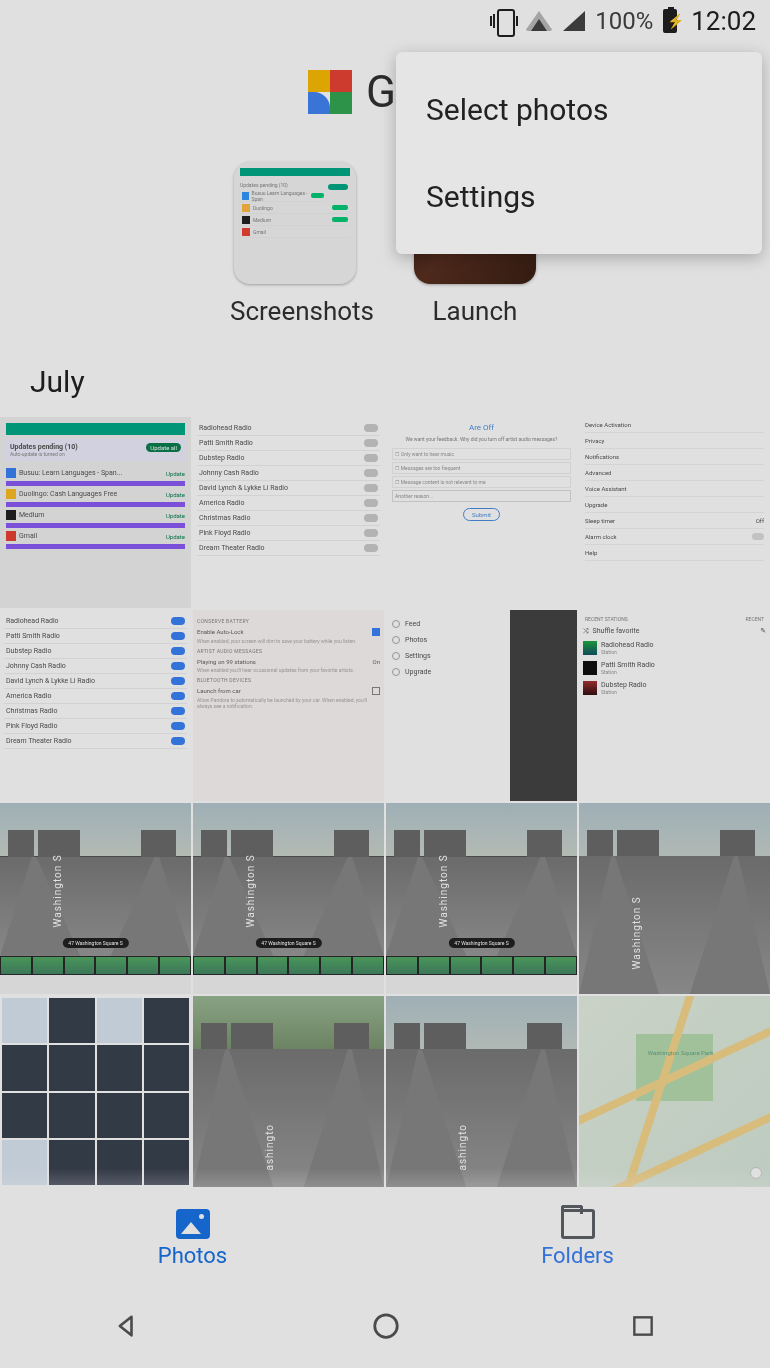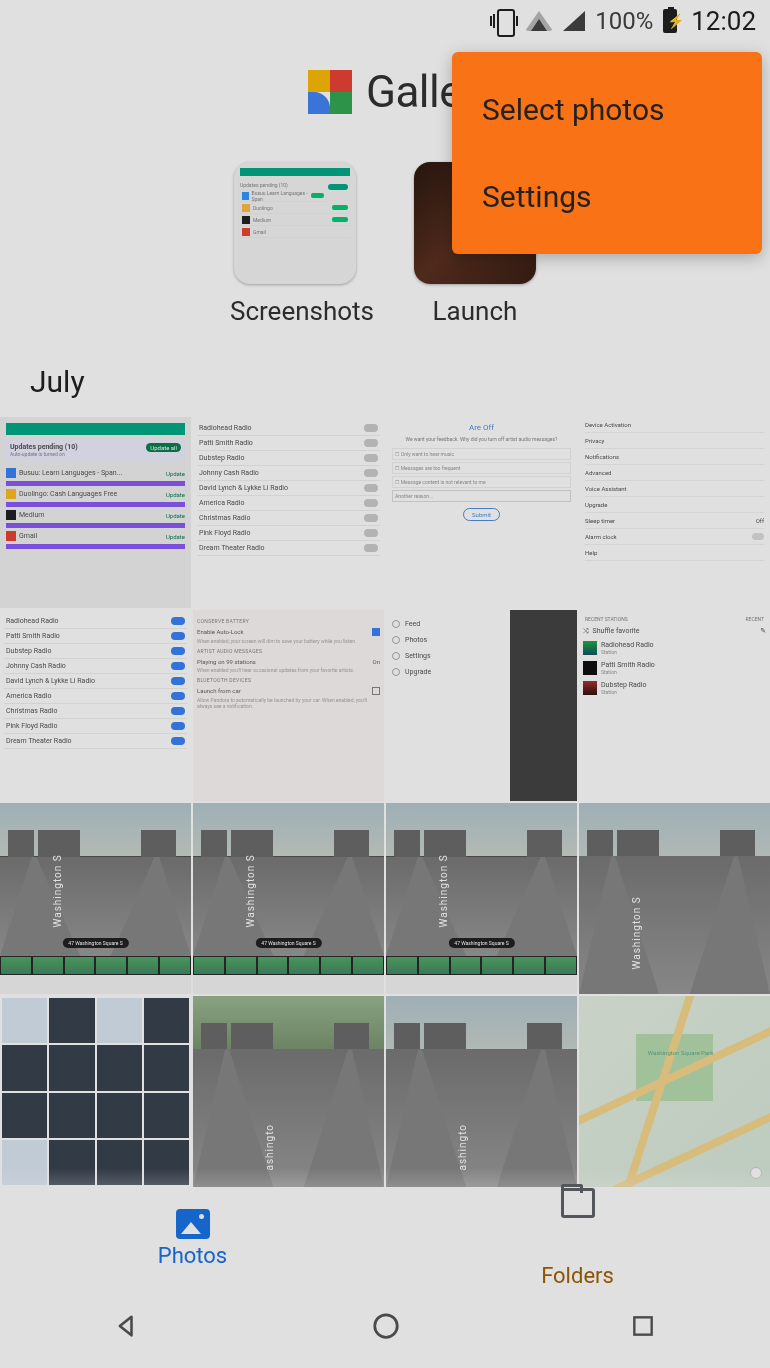--- a/index.html
+++ b/index.html
@@ -218,22 +218,22 @@
   .t-map .r3{ left:40%; top:-10%; width:4%; height:120%; transform:rotate(18deg);}
   .t-map .park { position:absolute; left:30%; top:20%; width:40%; height:35%; background:#b8dcb0;}
   .t-map .lbl { position:absolute; font-size:6px; color:#6a8;}
   .t-map .l1{left:36%;top:28%;}
   .t-map .loc { position:absolute; right:8px; bottom:8px; width:12px;height:12px; background:#fff; border:1px solid #ccc; border-radius:50%;}
 
   
   .popup {
     position: absolute;
     top: 52px; right: 8px;
-    width: 310px;
-    background: #f97316;
+    width: 366px;
+    background: #e5e5e5;
     border-radius: 6px;
     box-shadow: 0 4px 16px rgba(0,0,0,0.25);
     z-index: 20;
     padding: 14px 0;
   }
   .popup .item {
     padding: 26px 30px;
     font-size: 30px;
     color: #222;
   }
@@ -249,21 +249,21 @@
     height: 100px;
     display:flex;
     background:#fff;
     z-index:4;
   }
   .bottom-nav .tab {
     flex:1; display:flex; flex-direction:column; align-items:center; justify-content:center; gap:4px;
   }
   .bottom-nav .tab .ico { width:34px; height:30px;}
   .bottom-nav .tab.active { color:#1a73e8;}
-  .bottom-nav .tab.inactive { color:#a16207;justify-content:space-between;}
+  .bottom-nav .tab.inactive { color:#3b82f6;}
   .bottom-nav .tab .lbl { font-size:22px;}
   .ico-photos { background:#1a73e8; border-radius:4px; position:relative;}
   .ico-photos::after{
     content:""; position:absolute; left:5px; bottom:5px;
     border-left:10px solid transparent; border-right:10px solid transparent; border-bottom:12px solid #fff;
   }
   .ico-photos::before{
     content:""; position:absolute; right:6px; top:5px; width:5px;height:5px;background:#fff;border-radius:50%;
   }
   .ico-folders { border:3px solid #5f6368; border-radius:3px; position:relative; width:34px; height:26px;}

